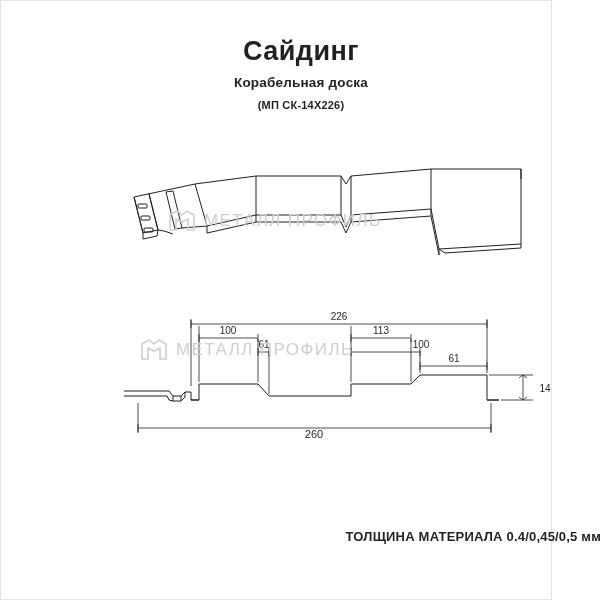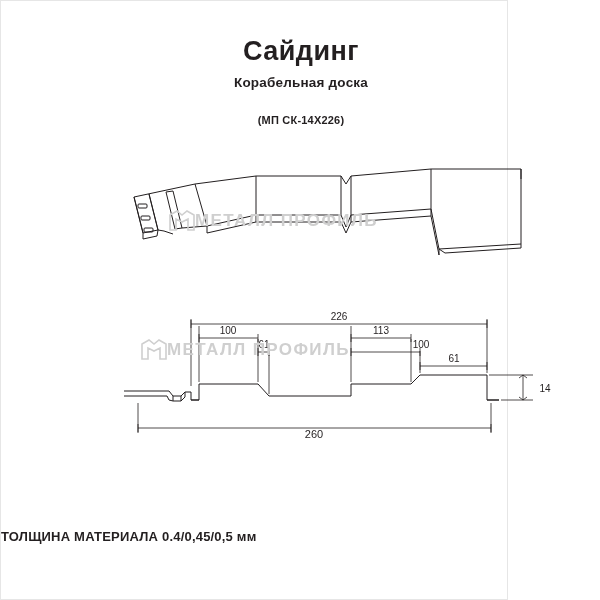--- a/index.html
+++ b/index.html
@@ -9,21 +9,21 @@
   body {
     width: 600px;
     height: 600px;
     background: #ffffff;
     font-family: "Liberation Sans", sans-serif;
     color: #231f20;
     overflow: hidden;
   }
   .page {
     position: relative;
-    width: 508px;
+    width: 552px;
     height: 600px;
     box-sizing: border-box;
     border: 1px solid #e6e6e6;
   }
 
   
   .header {
     position: absolute;
     left: 0;
     top: 36px;
@@ -39,31 +39,31 @@
   }
   .subtitle {
     font-size: 13.5px;
     font-weight: bold;
     margin-top: 8px;
     letter-spacing: 0.2px;
   }
   .code {
     font-size: 11px;
     font-weight: bold;
-    margin-top: 24px;
+    margin-top: 9px;
     letter-spacing: 0.2px;
   }
 
   
   .footer {
     position: absolute;
     left: 0;
     top: 528px;
     width: 600px;
-    text-align: left;
+    text-align: right;
     font-size: 13px;
     font-weight: bold;
     letter-spacing: 0.2px;
   }
 
   
   .drawing {
     position: absolute;
     left: 0;
     top: 0;
@@ -71,23 +71,24 @@
     height: 600px;
     padding-left: 20px;
   }
   svg { display: block; }
 
   
   .wm {
     position: absolute;
     display: flex;
     align-items: center;
+    gap: 9px;
     color: #cfcfcf;
     font-size: 17px;
-    font-weight: bold;
+    font-weight: normal;
     letter-spacing: 1.4px;
     white-space: nowrap;
     pointer-events: none;
     user-select: none;
     text-align: center;
   }
   .wm-1 { left: 168px; top: 209px; }
   .wm-2 { left: 140px; top: 338px; }
   .wm-logo {
     width: 26px;

